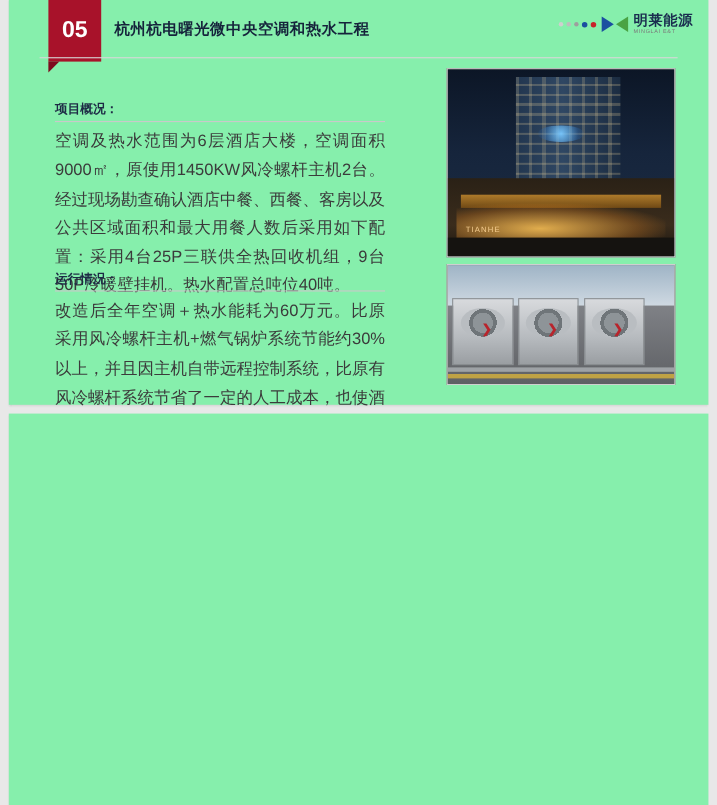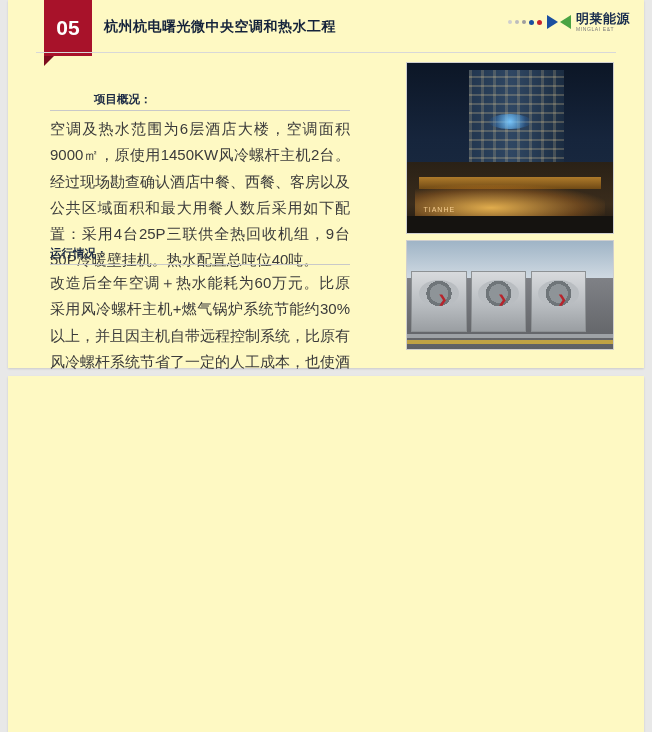--- a/index.html
+++ b/index.html
@@ -14,21 +14,21 @@
   .page {
     position: relative;
     width: 652px;
     height: 732px;
     background: #e8e8e8;
   }
   .card {
     position: absolute;
     left: 8px;
     width: 636px;
-    background: #fef9c3;
+    background: #86efac;
     box-shadow: 0 1px 2px rgba(0,0,0,0.12);
   }
   .card-1 { top: 0px; height: 368px; }
   .card-2 { top: 376px; height: 356px; }
 
   
   .badge {
     position: absolute;
     left: 36px;
     top: 0;
@@ -192,21 +192,21 @@
       <span class="brand">
         <span class="brand-cn">明莱能源</span>
         <span class="brand-en">MINGLAI E&amp;T</span>
       </span>
     </div>
 
     <div class="title title-1">杭州杭电曙光微中央空调和热水工程</div>
 
     <div class="divider" style="left:28px; top:52px; width:580px;"></div>
 
-    <div class="sec-head" style="left:42px; top:92px;margin-left:44px;">项目概况：</div>
+    <div class="sec-head" style="left:42px; top:92px;">项目概况：</div>
     <div class="sec-rule" style="left:42px; top:110px; width:300px;"></div>
     <div class="para" style="left:42px; top:116px; width:300px;">空调及热水范围为6层酒店大楼，空调面积9000㎡，原使用1450KW风冷螺杆主机2台。经过现场勘查确认酒店中餐、西餐、客房以及公共区域面积和最大用餐人数后采用如下配置：采用4台25P三联供全热回收机组，9台50P冷暖壁挂机。热水配置总吨位40吨。</div>
 
     <div class="sec-head" style="left:42px; top:246px;text-align:right;">运行情况：</div>
     <div class="sec-rule" style="left:42px; top:264px; width:300px;"></div>
     <div class="para" style="left:42px; top:270px; width:300px;">改造后全年空调＋热水能耗为60万元。比原采用风冷螺杆主机+燃气锅炉系统节能约30%以上，并且因主机自带远程控制系统，比原有风冷螺杆系统节省了一定的人工成本，也使酒店用能的可控性大为提高。</div>
 
     <div class="photo hotel" style="left:398px; top:62px; width:208px; height:172px;">
       <div class="ph-inner">
         <div class="sky"></div>

